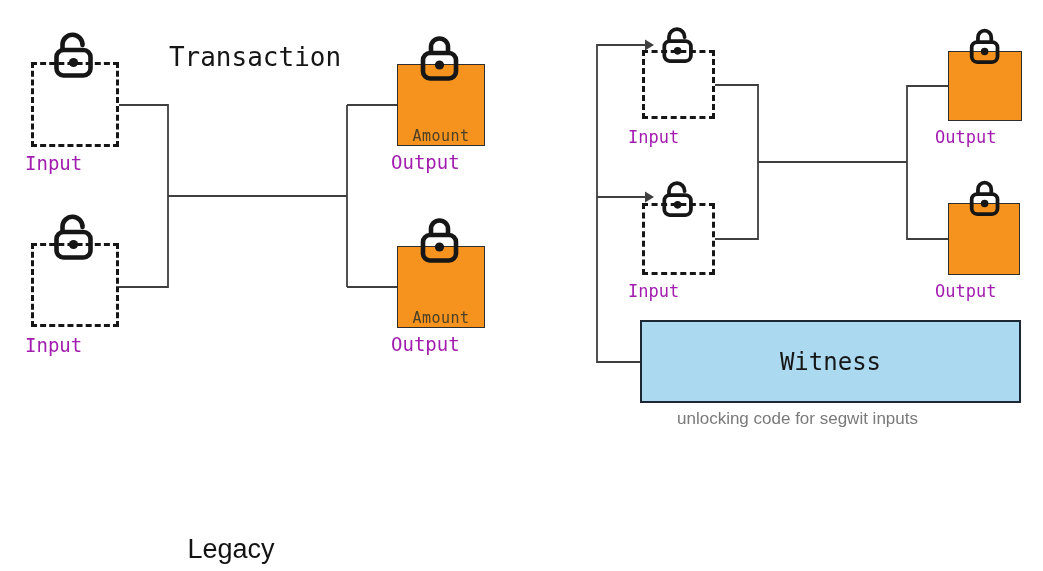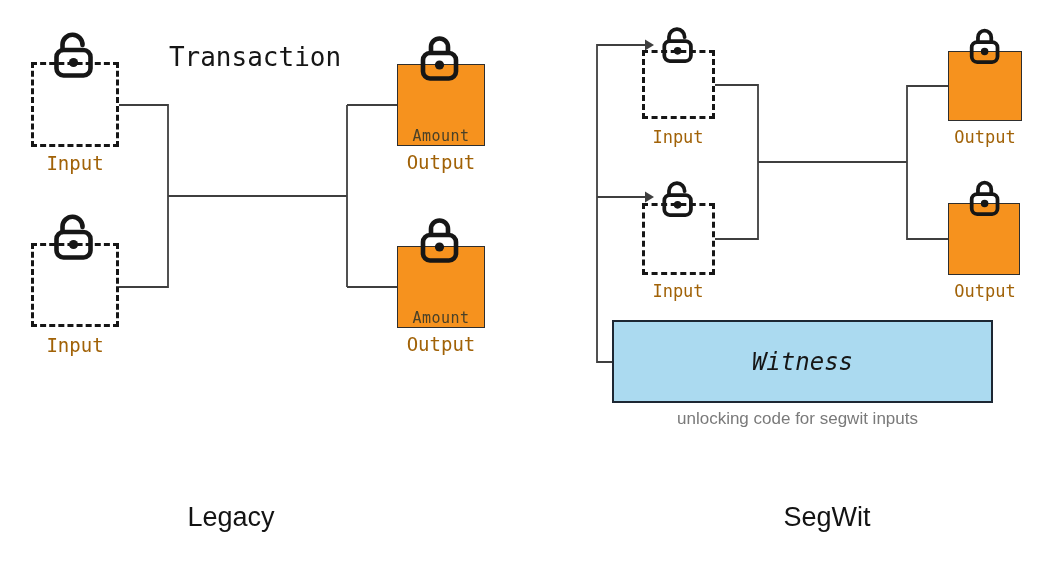--- a/index.html
+++ b/index.html
@@ -27,23 +27,23 @@
     display:flex; align-items:flex-end; justify-content:center;
   }
   .amount-text {
     font-size:15px;
     color:var(--amount_text,#4a4128);
     letter-spacing:0.5px;
     padding-top:6px;
   }
   .node-label {
     position:absolute;
-    text-align:center;
+    text-align:left;
     font-size:19px;
-    color:#a16207;
+    color:#a21caf;
     white-space:nowrap;
   }
   .node-label.small { font-size:17px; }
 
   .diagram-title {
     position:absolute;
     font-size:26px;
     text-align:center;
     color:#161616;
     white-space:nowrap;
@@ -65,20 +65,21 @@
     white-space:nowrap;
   }
 
   .footer-label {
     position:absolute;
     font-family:"Liberation Sans", sans-serif;
     font-size:27px;
     color:#131313;
     text-align:center;
     width:200px;
+    margin-top:32px;
   }
 
   .padlock { position:absolute; }
 </style>
 </head>
 <body>
 
 <div class="canvas">
 
   <svg class="wires" viewBox="0 0 1043 571" xmlns="http://www.w3.org/2000/svg">
@@ -140,21 +141,21 @@
 
   <div class="box-dashed" style="left:642px; top:203px; width:73px; height:72px;"></div>
   <div class="node-label small" style="left:628px; top:281px; width:100px;">Input</div>
 
   <div class="box-orange" style="left:948px; top:51px; width:74px; height:70px;"></div>
   <div class="node-label small" style="left:935px; top:127px; width:100px;">Output</div>
 
   <div class="box-orange" style="left:948px; top:203px; width:72px; height:72px;"></div>
   <div class="node-label small" style="left:935px; top:281px; width:100px;">Output</div>
 
-  <div class="witness-box" style="left:612px; top:320px; width:381px; height:83px;font-style:italic;">
+  <div class="witness-box" style="left:640px; top:320px; width:381px; height:83px;">
     <span class="witness-label">Witness</span>
   </div>
   <div class="witness-caption" style="left:677px; top:409px;">unlocking code for segwit inputs</div>
 
   <svg class="padlock" style="left:660px; top:26px;" width="36" height="38" viewBox="0 0 46 48">
     <path d="M11.5 19 V13.5 A10 10 0 0 1 31.5 14" fill="none" stroke="#161616" stroke-width="4.8" stroke-linecap="round"></path>
     <rect x="5.5" y="19" width="34" height="25.5" rx="7" fill="none" stroke="#161616" stroke-width="4.8"></rect>
     <circle cx="22.5" cy="31.5" r="4.8" fill="#161616"></circle>
   </svg>
   <svg class="padlock" style="left:660px; top:180px;" width="36" height="38" viewBox="0 0 46 48">
@@ -166,15 +167,14 @@
     <path d="M14 19 V13 A8.5 8.5 0 0 1 31 13 V19" fill="none" stroke="#161616" stroke-width="4.8"></path>
     <rect x="6" y="19" width="33" height="25.5" rx="7" fill="none" stroke="#161616" stroke-width="4.8"></rect>
     <circle cx="22.5" cy="31" r="4.8" fill="#161616"></circle>
   </svg>
   <svg class="padlock" style="left:967px; top:179px;" width="36" height="38" viewBox="0 0 46 48">
     <path d="M14 19 V13 A8.5 8.5 0 0 1 31 13 V19" fill="none" stroke="#161616" stroke-width="4.8"></path>
     <rect x="6" y="19" width="33" height="25.5" rx="7" fill="none" stroke="#161616" stroke-width="4.8"></rect>
     <circle cx="22.5" cy="31" r="4.8" fill="#161616"></circle>
   </svg>
 
-  <div class="footer-label" style="left:727px; top:502px;">SegWit</div>
 
 </div>
 
 </body></html>

